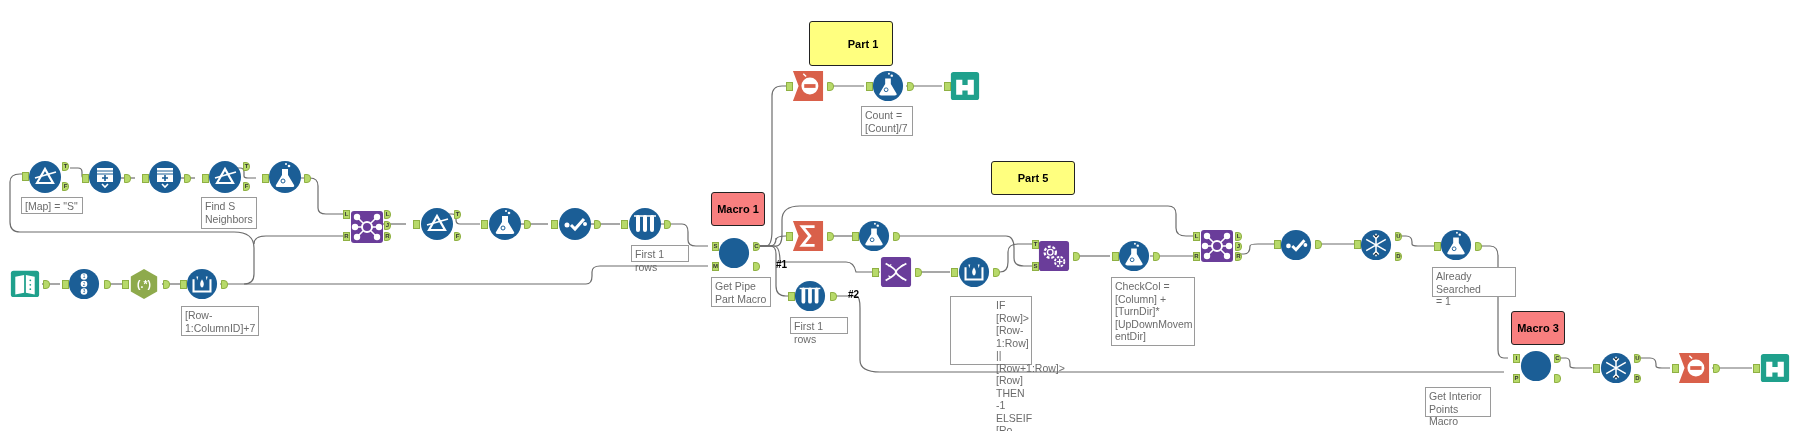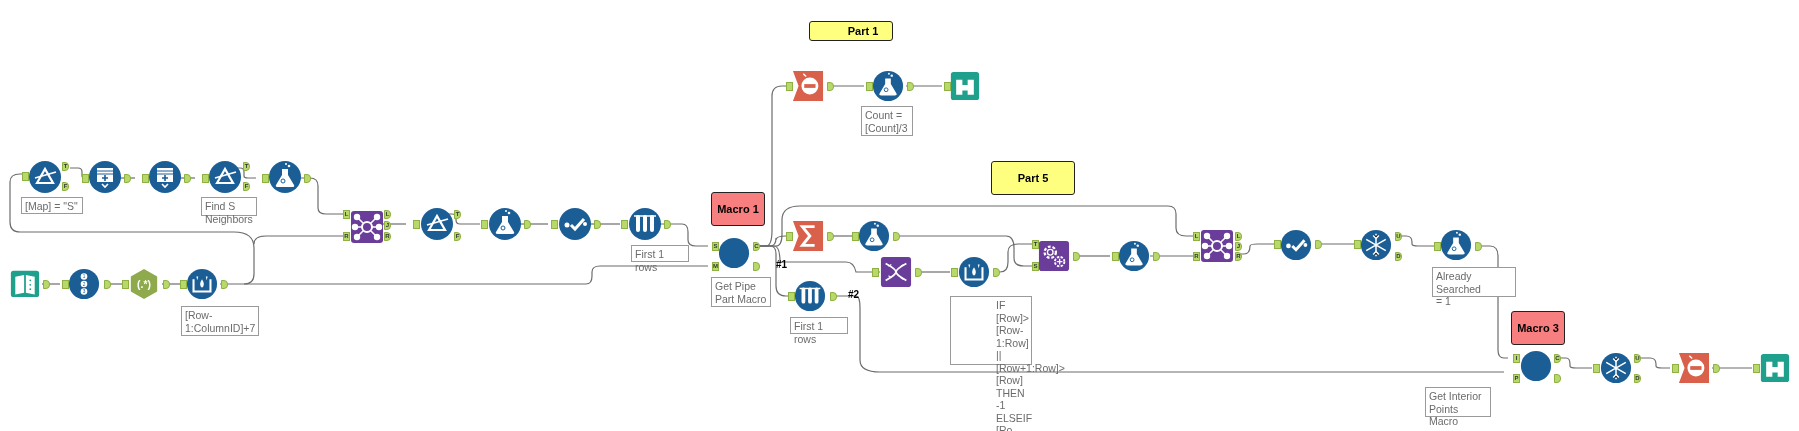--- a/index.html
+++ b/index.html
@@ -64,21 +64,21 @@
       <path d="M1316,244 H1356"></path>
       <path d="M1396,236 H1406 Q1412,236 1412,242 V244 Q1412,246 1418,246 H1436"></path>
       <path d="M1476,246 H1490 Q1498,246 1498,256 V350 Q1498,358 1504,358 H1508"></path>
 
       <path d="M1556,358 H1566 Q1570,358 1570,364 V366 Q1570,368 1576,368 H1592"></path>
       <path d="M1636,358 H1650 Q1656,358 1656,364 V366 Q1656,368 1662,368 H1670"></path>
       <path d="M1712,368 H1752"></path>
     </g>
   </svg>
 
-  <div class="container-label yellow" style="left:809px;top:21px;width:84px;height:20px;padding-left:24px;">Part 1</div>
+  <div class="container-label yellow" style="left:809px;top:21px;width:84px;height:45px;padding-left:24px;">Part 1</div>
   <div class="container-label yellow" style="left:991px;top:161px;width:84px;height:34px;">Part 5</div>
   <div class="container-label red" style="left:711px;top:192px;width:54px;height:34px;">Macro 1</div>
   <div class="container-label red" style="left:1511px;top:311px;width:54px;height:34px;">Macro 3</div>
 
   <div class="tool" style="left:28px;top:160px;">
     <svg viewBox="0 0 34 34">
         <circle cx="17" cy="17" r="16" fill="#1b5e96"></circle>
         <path d="M9,23 L17,9 L25,23 Z" fill="none" stroke="#fff" stroke-width="2.2"></path>
         <path d="M7,18 L28,12" stroke="#fff" stroke-width="1.6"></path>
       </svg>
@@ -115,21 +115,21 @@
   <div class="tool" style="left:208px;top:160px;">
     <svg viewBox="0 0 34 34">
         <circle cx="17" cy="17" r="16" fill="#1b5e96"></circle>
         <path d="M9,23 L17,9 L25,23 Z" fill="none" stroke="#fff" stroke-width="2.2"></path>
         <path d="M7,18 L28,12" stroke="#fff" stroke-width="1.6"></path>
       </svg>
   </div>
   <div class="anchor" style="left:202px;top:174px;"></div>
   <div class="anchor out" style="left:243px;top:162px;">T</div>
   <div class="anchor out" style="left:243px;top:182px;">F</div>
-  <div class="annot" style="left:201px;top:197px;width:56px;height:19px;">Find S
+  <div class="annot" style="left:201px;top:197px;width:56px;height:32px;">Find S
 Neighbors</div>
 
   <div class="tool" style="left:268px;top:160px;">
     <svg viewBox="0 0 34 34">
         <circle cx="17" cy="17" r="16" fill="#1b5e96"></circle>
         <path d="M14,9 V15 L8,25 Q7,27 10,27 H24 Q27,27 26,25 L20,15 V9 Z" fill="#fff"></path>
         <circle cx="15" cy="21" r="2" fill="none" stroke="#1b5e96" stroke-width="1"></circle>
         <circle cx="21" cy="6" r="1.3" fill="#fff"></circle>
         <circle cx="18" cy="4" r="1" fill="#fff"></circle>
       </svg>
@@ -283,21 +283,21 @@
         <circle cx="17" cy="17" r="16" fill="#1b5e96"></circle>
         <path d="M14,9 V15 L8,25 Q7,27 10,27 H24 Q27,27 26,25 L20,15 V9 Z" fill="#fff"></path>
         <circle cx="15" cy="21" r="2" fill="none" stroke="#1b5e96" stroke-width="1"></circle>
         <circle cx="21" cy="6" r="1.3" fill="#fff"></circle>
         <circle cx="18" cy="4" r="1" fill="#fff"></circle>
       </svg>
   </div>
   <div class="anchor" style="left:866px;top:82px;"></div>
   <div class="anchor out" style="left:907px;top:82px;"></div>
   <div class="annot" style="left:861px;top:106px;width:52px;height:30px;">Count =
-[Count]/3</div>
+[Count]/7</div>
 
   <div class="tool" style="left:950px;top:71px;width:30px;height:30px;">
     <svg viewBox="0 0 34 34" style="width:30px;height:30px;">
         <rect x="1" y="1" width="32" height="32" rx="3" fill="#1fa08c"></rect>
         <path d="M7,10 H14 V27 H7 Z M20,10 H27 V27 H20 Z M13,16 H21 V22 H13 Z" fill="#fff"></path>
       </svg>
   </div>
   <div class="anchor" style="left:944px;top:82px;"></div>
 
   <div class="tool" style="left:792px;top:220px;width:32px;height:32px;">
@@ -377,20 +377,25 @@
     <svg viewBox="0 0 34 34" style="width:32px;height:32px;">
         <circle cx="17" cy="17" r="16" fill="#1b5e96"></circle>
         <path d="M14,9 V15 L8,25 Q7,27 10,27 H24 Q27,27 26,25 L20,15 V9 Z" fill="#fff"></path>
         <circle cx="15" cy="21" r="2" fill="none" stroke="#1b5e96" stroke-width="1"></circle>
         <circle cx="21" cy="6" r="1.3" fill="#fff"></circle>
         <circle cx="18" cy="4" r="1" fill="#fff"></circle>
       </svg>
   </div>
   <div class="anchor" style="left:1112px;top:252px;"></div>
   <div class="anchor out" style="left:1153px;top:252px;"></div>
+  <div class="annot" style="left:1111px;top:277px;width:84px;height:69px;">CheckCol =
+[Column] +
+[TurnDir]*
+[UpDownMovem
+entDir]</div>
 
   <div class="tool" style="left:1200px;top:229px;">
     <svg viewBox="0 0 34 34">
         <rect x="1" y="1" width="32" height="32" rx="3" fill="#6a3d9a"></rect>
         <circle cx="17" cy="17" r="5" fill="none" stroke="#fff" stroke-width="2"></circle>
         <g fill="#fff">
           <circle cx="7" cy="7" r="3.2"></circle>
           <circle cx="27" cy="7" r="3.2"></circle>
           <circle cx="7" cy="27" r="3.2"></circle>
           <circle cx="27" cy="27" r="3.2"></circle>

